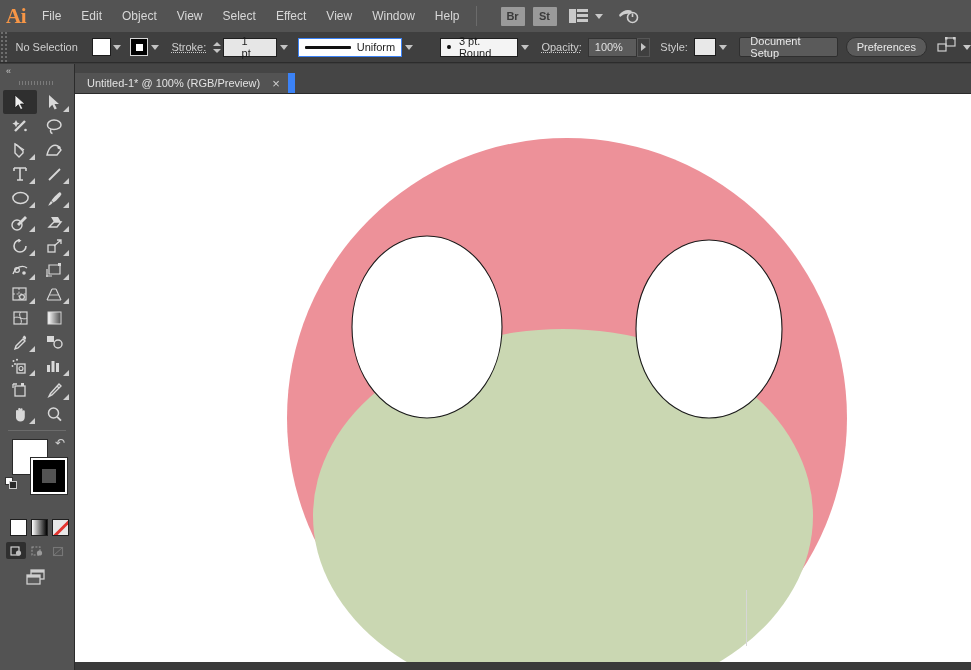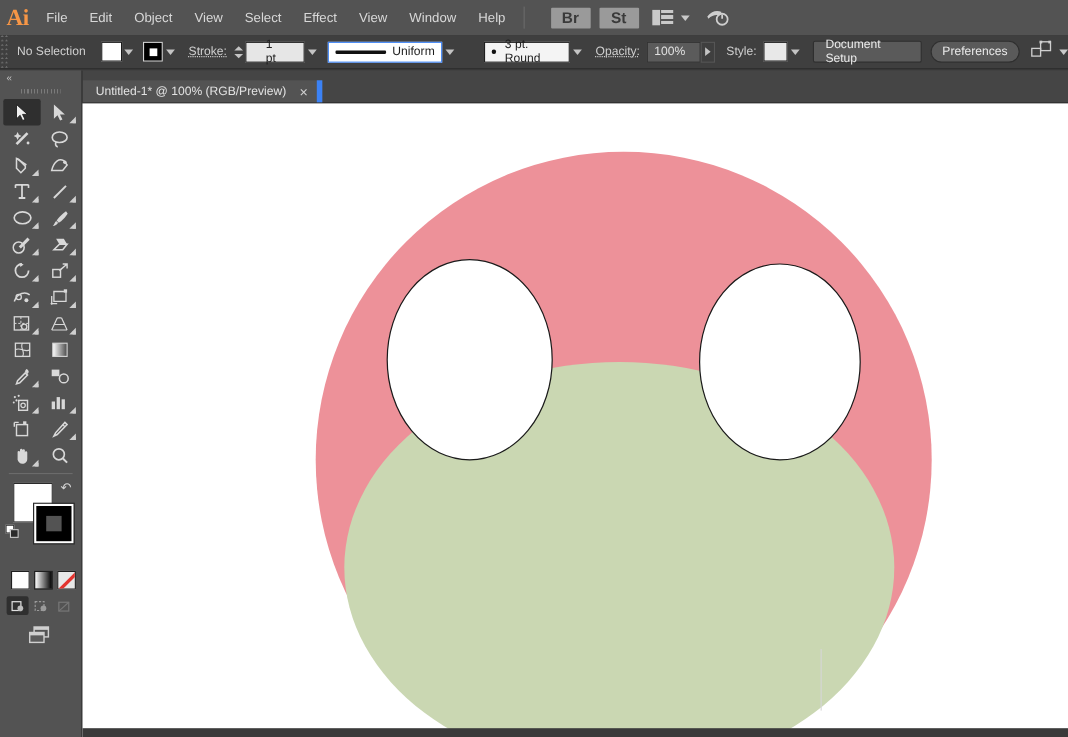--- a/index.html
+++ b/index.html
@@ -27,23 +27,23 @@
   }
   .menu-item {
     padding: 0 10px; height: 32px; line-height: 32px;
     color: #d8d8d8; font-size: 12px; cursor: default;
   }
   .menubar-sep {
     width: 1px; height: 20px; background: #6b6b6b; margin: 0 6px;
   }
   .mb-right { display: flex; align-items: center; margin-left: 14px; }
   .app-chip {
-    width: 36px; height: 19px; margin: 0 4px;
+    width: 24px; height: 19px; margin: 0 4px;
     background: #9a9a9a; color: #3a3a3a;
-    font-size: 14px; font-weight: bold;
+    font-size: 11px; font-weight: bold;
     display: flex; align-items: center; justify-content: center;
     border-radius: 1px;
   }
   .arrange-ico {
     width: 20px; height: 14px; margin-left: 8px;
     display: flex; gap: 1px; align-items: stretch;
   }
   .arrange-ico i { display: block; background: #c9c9c9; }
   .arrange-ico i:nth-child(1) { width: 7px; }
   .arrange-ico i:nth-child(2) { width: 11px;
@@ -139,21 +139,21 @@
 
   
   .tabbar {
     position: absolute; left: 75px; top: 64px; width: 896px; height: 30px;
     background: #454545; border-bottom: 1px solid #2b2b2b;
     display: flex; align-items: flex-end;
   }
   .doc-tab {
     height: 20px; background: #535353; color: #e2e2e2; font-size: 11px;
     padding: 0 8px 0 12px; display: flex; align-items: center; gap: 12px;
-    border-right: 5px solid #3b82f6; cursor: default;
+    border-right: 7px solid #3b82f6; cursor: default;
   }
   .tab-close { color: #d0d0d0; font-size: 13px; line-height: 1; cursor: pointer; }
 
   
   .toolbar {
     position: absolute; left: 0; top: 64px; width: 75px; height: 606px;
     background: #535353; border-right: 1px solid #2b2b2b;
   }
   .tb-collapse {
     height: 14px; display: flex; align-items: center; padding-left: 6px;

